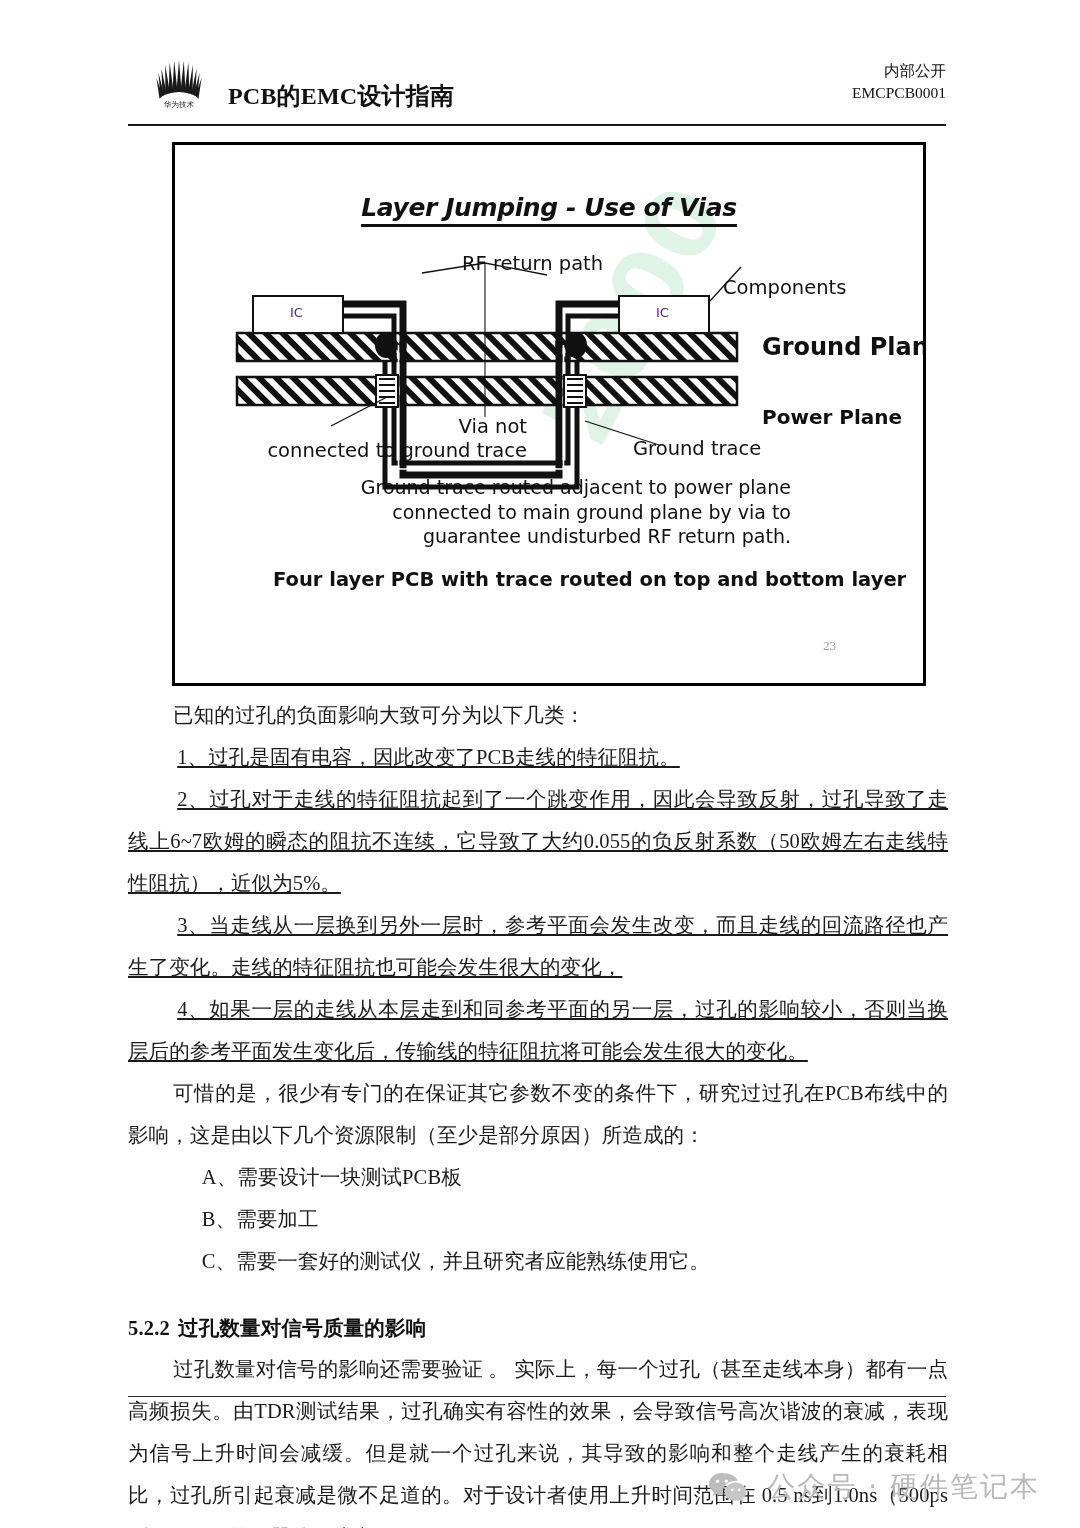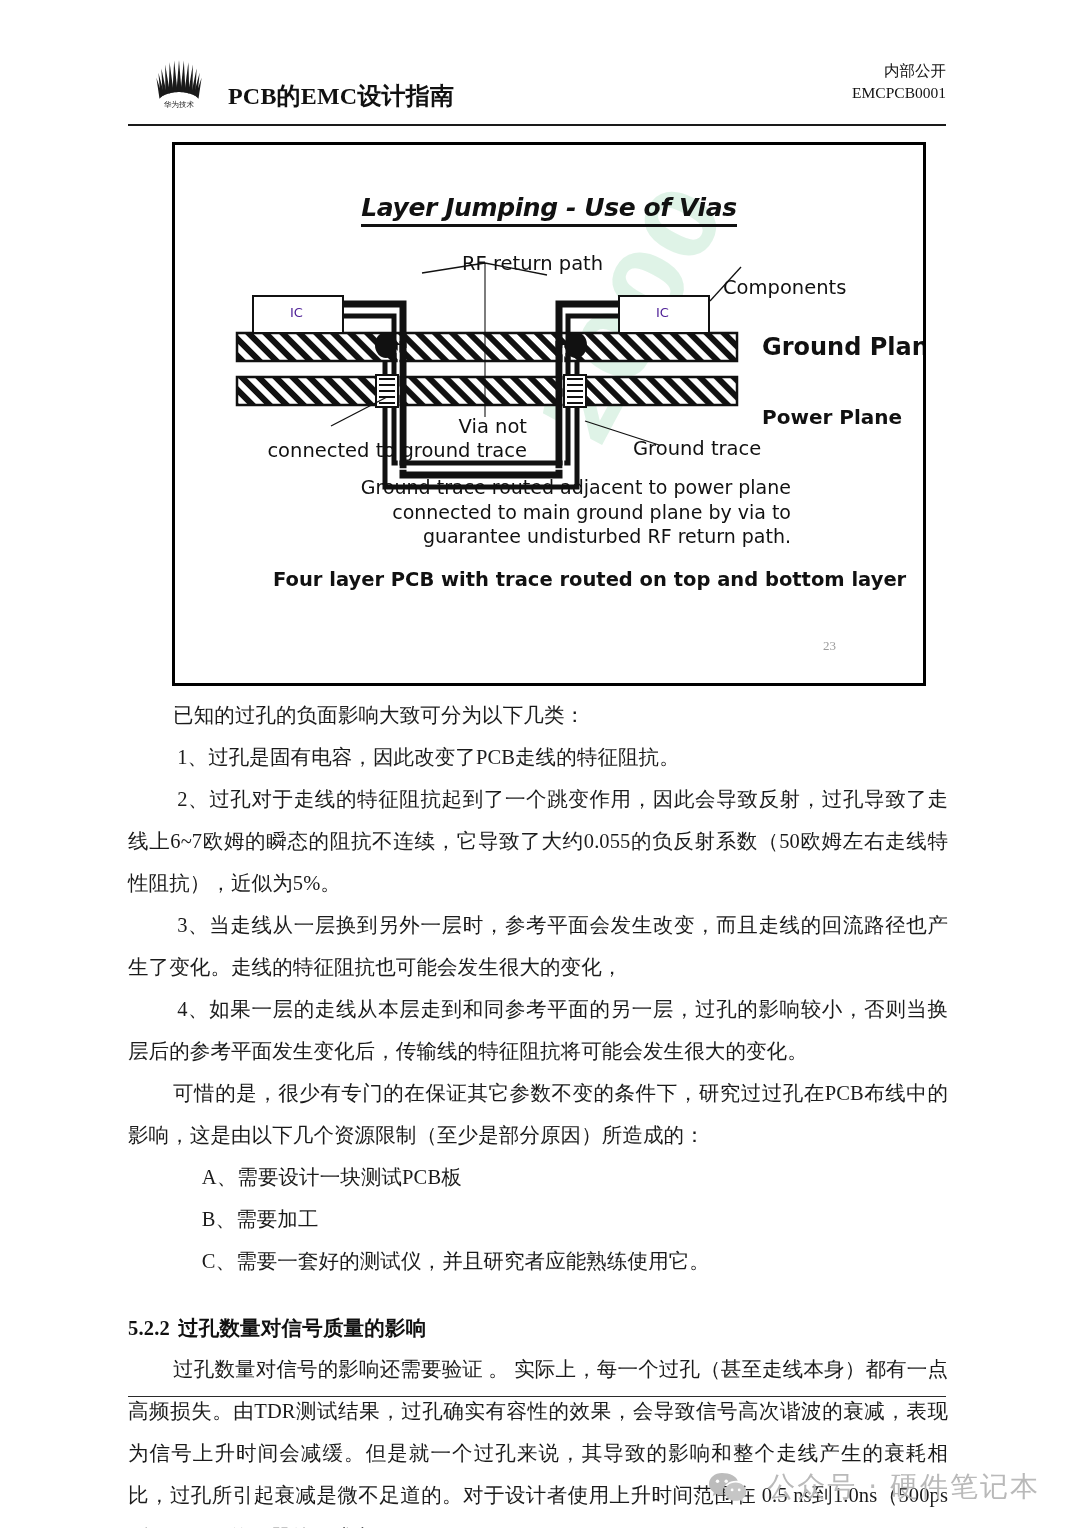--- a/index.html
+++ b/index.html
@@ -149,21 +149,21 @@
   .p {
     font-size: 20.5px;
     line-height: 42px;
     color: #1b1b1b;
     text-align: justify;
     text-justify: inter-ideograph;
     margin: 0;
     letter-spacing: 0.1px;
   }
   .p.indent { text-indent: 2.2em; }
-  .p.indent-list { text-indent: 2.4em; }
+  .p.indent-list { text-indent: 2.4em; text-decoration: underline; }
   .p.indent-abc { text-indent: 3.6em; }
 
   .sec-head {
     font-size: 20.5px;
     font-weight: 700;
     line-height: 40px;
     margin: 0;
     padding-top: 26px;
     color: #111;
     letter-spacing: 0.2px;

